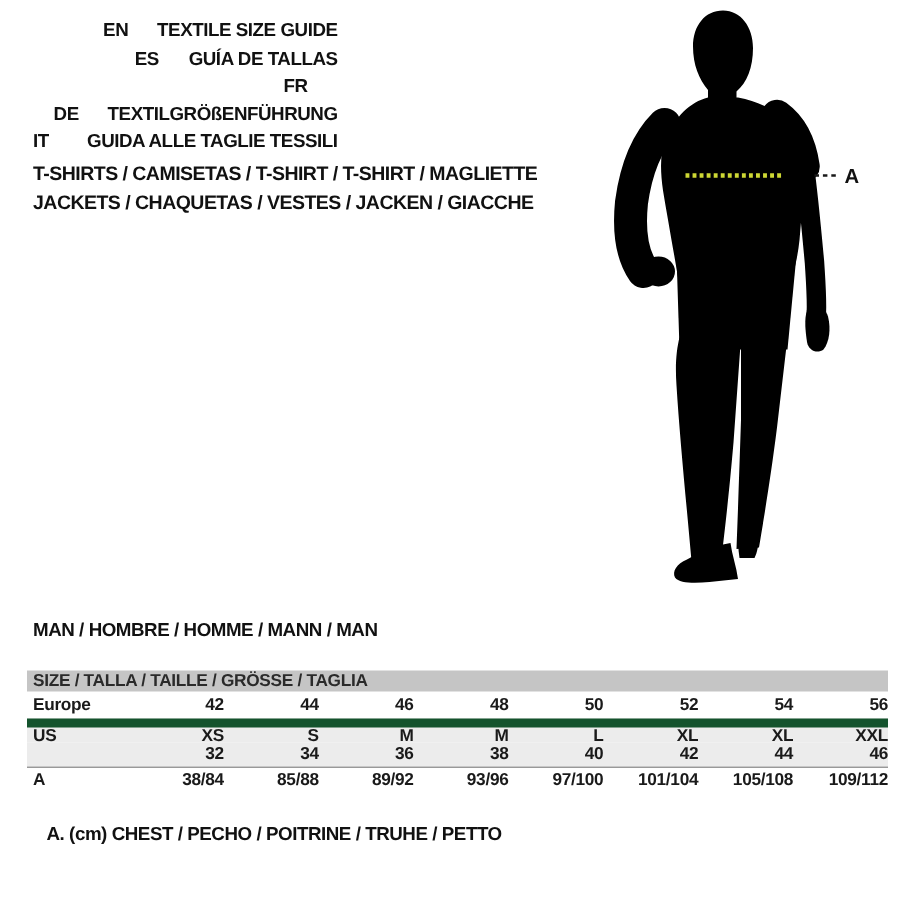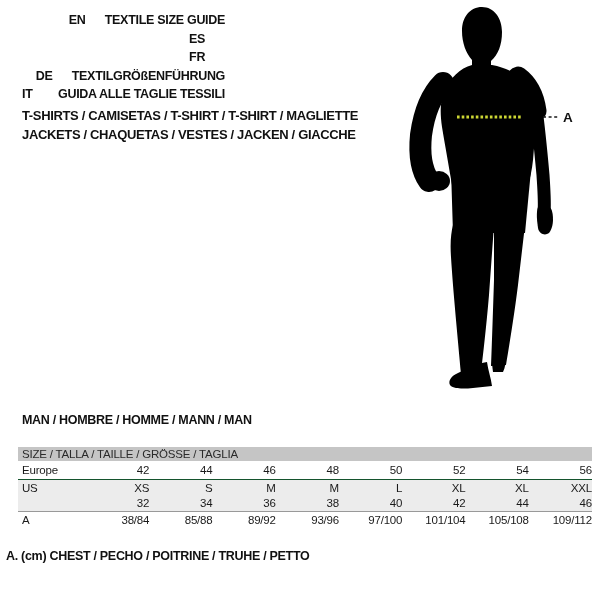--- a/index.html
+++ b/index.html
@@ -17,46 +17,47 @@
 
   
   .figure { position:absolute; left:405px; top:5px; width:195px; height:385px; }
   .figure svg { display:block; width:100%; height:100%; }
   .figure text { font-family:"Liberation Sans", sans-serif; }
 
   
   .section-title { position:absolute; left:22px; top:413px; font-weight:bold; font-size:12.5px; letter-spacing:-0.3px; }
 
   
-  .size-table { position:absolute; left:18px; top:447px; width:574px; font-size:11.5px; letter-spacing:-0.2px; color:#1a1a1a; }
+  .size-table { position:absolute; left:18px; top:447px; width:574px; font-size:11.5px; letter-spacing:-0.2px; color:#1a1a1a;font-weight:bold; }
   .st-header { background:#c5c5c5; height:14px; line-height:14px; padding-left:4px; color:#2a2a2a; }
   .st-row { display:grid; grid-template-columns:68px repeat(8, 1fr); align-items:center; height:16px; }
   .st-row:first-child { height:18px; }
   .st-row:last-child { height:17px; }
   .st-rows .st-row:nth-child(2), .st-rows .st-row:nth-child(3) { background:#ececec; }
-  .st-rows .st-row:nth-child(2) { border-top:1px solid #14532d; }
+  .st-rows .st-row:nth-child(2) { border-top:6px solid #14532d; }
   .st-rows .st-row:nth-child(4) { border-top:1px solid #999999; }
   .st-label { padding-left:4px; text-align:left; }
   .st-cell { text-align:right; }
 
   
-  .footnote { position:absolute; left:6px; top:549px; font-weight:bold; font-size:12.5px; letter-spacing:-0.3px;text-align:right; }
+  .footnote { position:absolute; left:31px; top:549px; font-weight:bold; font-size:12.5px; letter-spacing:-0.3px;text-align:right; }
 </style>
 </head>
 <body>
 
 <div class="page">
 
   <div class="lang-block">
       <div class="lang-row">
         <span class="lang-code">EN</span>
         <span class="lang-label">TEXTILE SIZE GUIDE</span>
       </div>
       <div class="lang-row">
         <span class="lang-code">ES</span>
+        <span class="lang-label">GUÍA DE TALLAS</span>
       </div>
       <div class="lang-row">
         <span class="lang-code">FR</span>
       </div>
       <div class="lang-row">
         <span class="lang-code">DE</span>
         <span class="lang-label">TEXTILGRÖßENFÜHRUNG</span>
       </div>
       <div class="lang-row">
         <span class="lang-code">IT</span>

